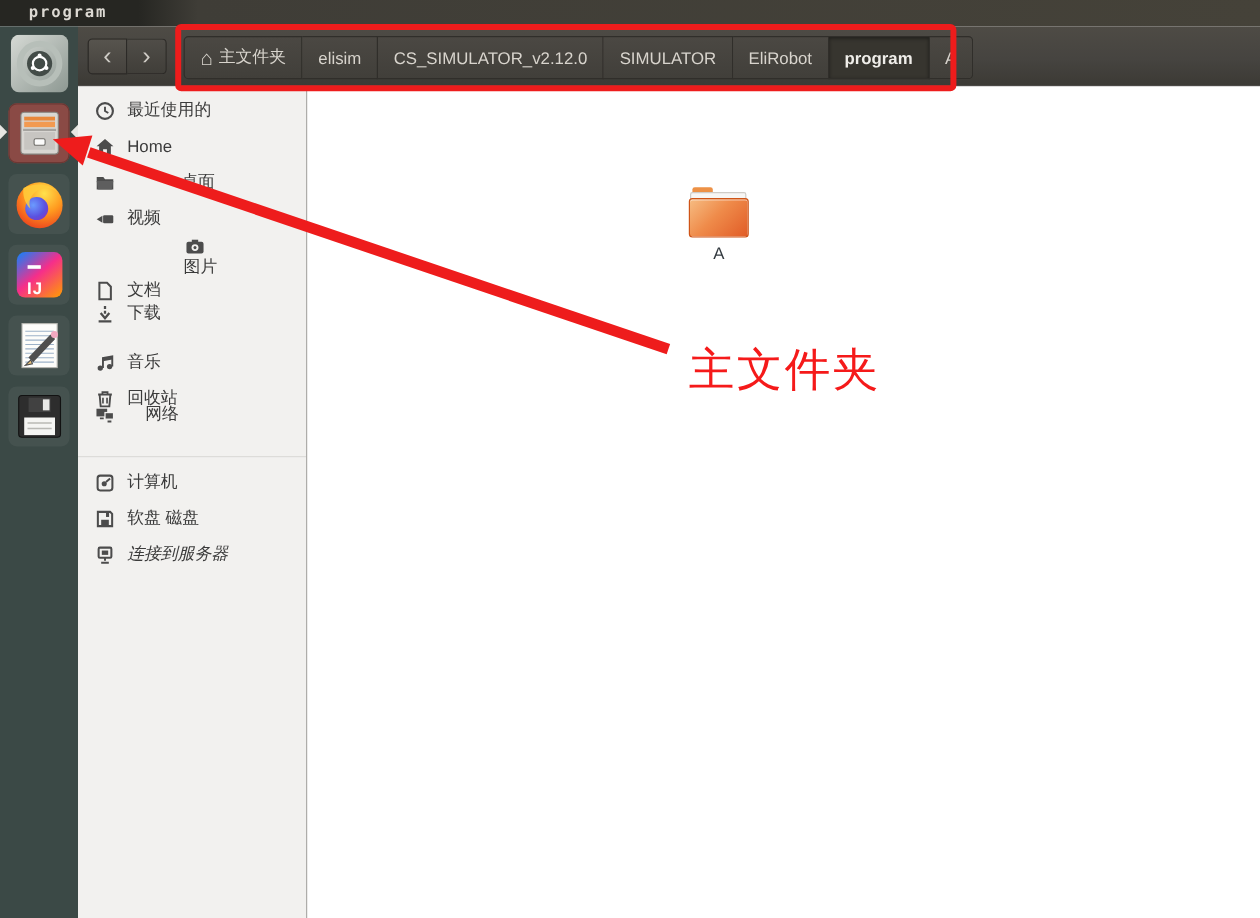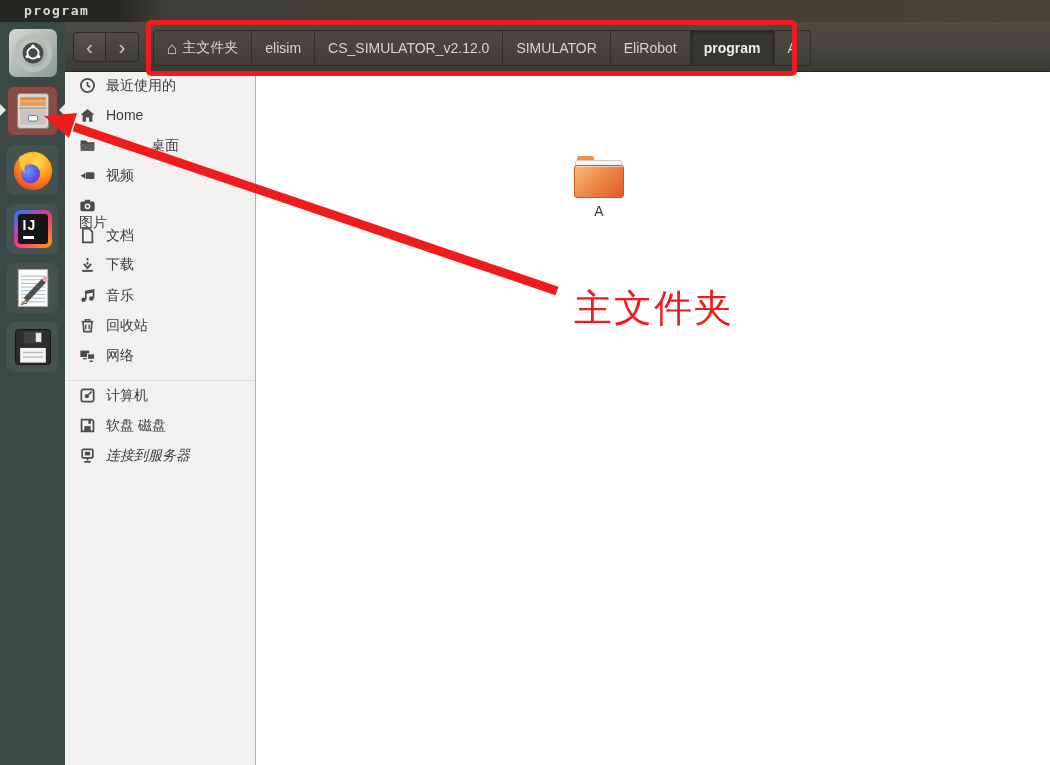--- a/index.html
+++ b/index.html
@@ -45,31 +45,31 @@
   .dock-tile.active-tile { background:#8a4a45; box-shadow:inset 0 0 0 1px #6c3733; }
   .run-dot { position:absolute; left:0; width:0; height:0;
     border-top:6px solid transparent; border-bottom:6px solid transparent;
     border-left:6px solid #e6e6e2; }
   .focus-dot { position:absolute; left:59px; width:0; height:0;
     border-top:6px solid transparent; border-bottom:6px solid transparent;
     border-right:6px solid #e6e6e2; }
 
   .ij-inner { width:38px; height:38px; border-radius:7px; padding:4px;
     background:linear-gradient(140deg,#0a84ff 0%,#f62e8a 48%,#ff9e00 100%);
-    display:flex; }
+    display:flex;align-items:center; }
   .ij-core { flex:1; background:#161616; border-radius:3px; position:relative; }
   .ij-core span { position:absolute; left:5px; top:3px; color:#fff; font-size:14px;
     font-weight:bold; letter-spacing:1px; }
   .ij-core i { position:absolute; left:5px; bottom:5px; width:11px; height:3px; background:#fff; }
 
   
   .sidebar { position:absolute; left:65px; top:72px; width:191px; height:693px;
     background:#f2f1ef; border-right:1px solid #aeadaa; }
   .side-row { position:absolute; left:0; width:190px; height:30px; display:flex;
-    align-items:flex-start; padding-left:14px; cursor:default; }
+    align-items:center; padding-left:14px; cursor:default; }
   .side-row .ic { width:17px; height:17px; margin-right:10px; flex:none; }
   .side-row .lbl { font-size:14px; color:#3b3b3b; }
   .side-sep { position:absolute; left:0; width:190px; height:1px; background:#dddcd9; }
 
   .content { position:absolute; left:257px; top:72px; width:793px; height:693px; background:#fff; }
   .file-item { position:absolute; left:306px; top:84px; width:72px; text-align:center; cursor:default; }
   .folder-icon { position:relative; width:50px; height:42px; margin:0 auto; }
   .folder-tab  { position:absolute; left:3px; top:0; width:17px; height:9px;
     background:#ed9146; border-radius:2px 2px 0 0; }
   .folder-back { position:absolute; left:1px; top:4px; width:47px; height:12px;
@@ -253,21 +253,21 @@
       <span class="lbl">图片</span>
     </div>
 
     <div class="side-row" style="top:155px;">
       <svg class="ic" viewBox="0 0 16 16">
         <path d="M3.6 1.6 h6 l3 3 v9.8 h-9 Z" fill="none" stroke="#4c4c4c" stroke-width="1.6"></path>
       </svg>
       <span class="lbl">文档</span>
     </div>
 
-    <div class="side-row" style="top:184px;">
+    <div class="side-row" style="top:174px;">
       <svg class="ic" viewBox="0 0 16 16">
         <path d="M8 1.8 v6.5" stroke="#4c4c4c" stroke-width="1.8" stroke-dasharray="2.4 1.4" fill="none"></path>
         <path d="M4.6 7.4 L8 11.4 L11.4 7.4" fill="none" stroke="#4c4c4c" stroke-width="1.8"></path>
         <path d="M3 14 h10" stroke="#4c4c4c" stroke-width="1.8"></path>
       </svg>
       <span class="lbl">下载</span>
     </div>
 
     <div class="side-row" style="top:215px;">
       <svg class="ic" viewBox="0 0 16 16">
@@ -282,21 +282,21 @@
     <div class="side-row" style="top:245px;">
       <svg class="ic" viewBox="0 0 16 16">
         <path d="M2.6 4.4 h10.8" stroke="#4c4c4c" stroke-width="1.6"></path>
         <path d="M6 4 V2.6 h4 V4" fill="none" stroke="#4c4c4c" stroke-width="1.4"></path>
         <path d="M3.8 4.8 l0.8 9 h6.8 l0.8-9" fill="none" stroke="#4c4c4c" stroke-width="1.5"></path>
         <path d="M6.4 7 v4.5 M9.6 7 v4.5" stroke="#4c4c4c" stroke-width="1.3"></path>
       </svg>
       <span class="lbl">回收站</span>
     </div>
 
-    <div class="side-row" style="top:275px;">
+    <div class="side-row" style="top:258px;gap:15px;">
       <svg class="ic" viewBox="0 0 16 16">
         <rect x="1.3" y="3.4" width="8.4" height="6" fill="#4c4c4c"></rect>
         <path d="M4 11 h3" stroke="#4c4c4c" stroke-width="1.4"></path>
         <rect x="8" y="6.4" width="6.7" height="5.2" fill="#4c4c4c" stroke="#f2f1ef" stroke-width="1"></rect>
         <path d="M10 13.4 h3" stroke="#4c4c4c" stroke-width="1.4"></path>
       </svg>
       <span class="lbl">网络</span>
     </div>
 
     <div class="side-sep" style="top:308px;"></div>

